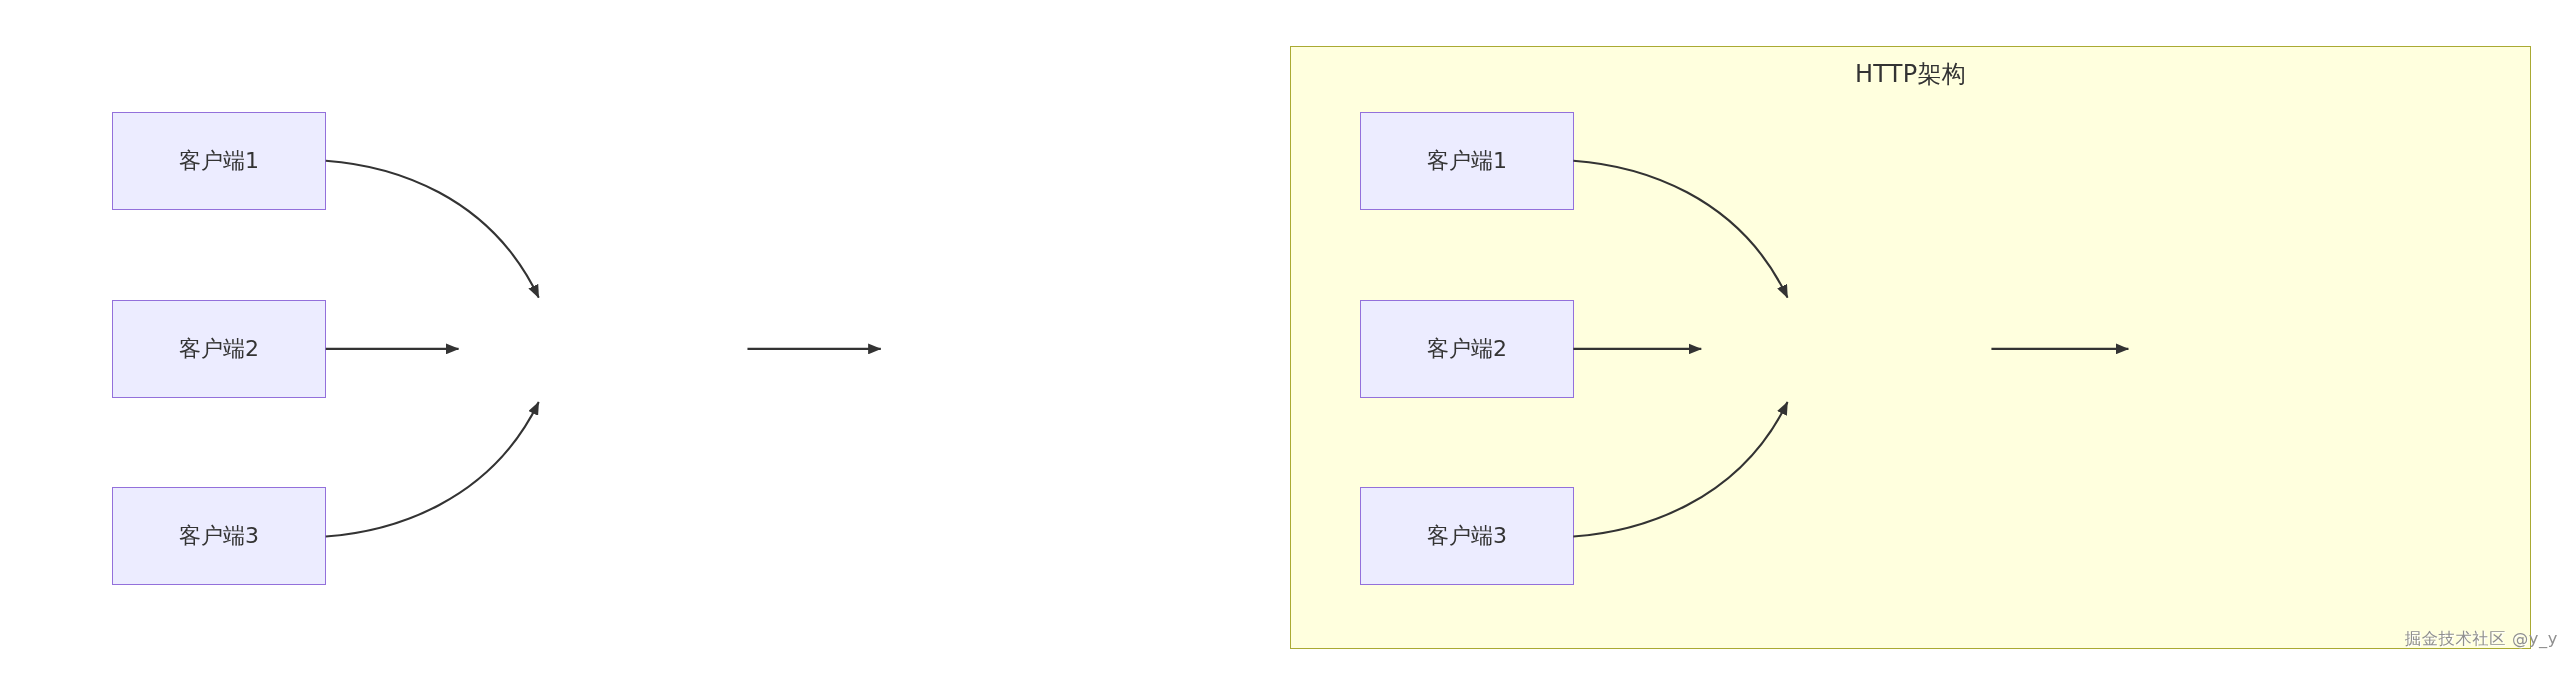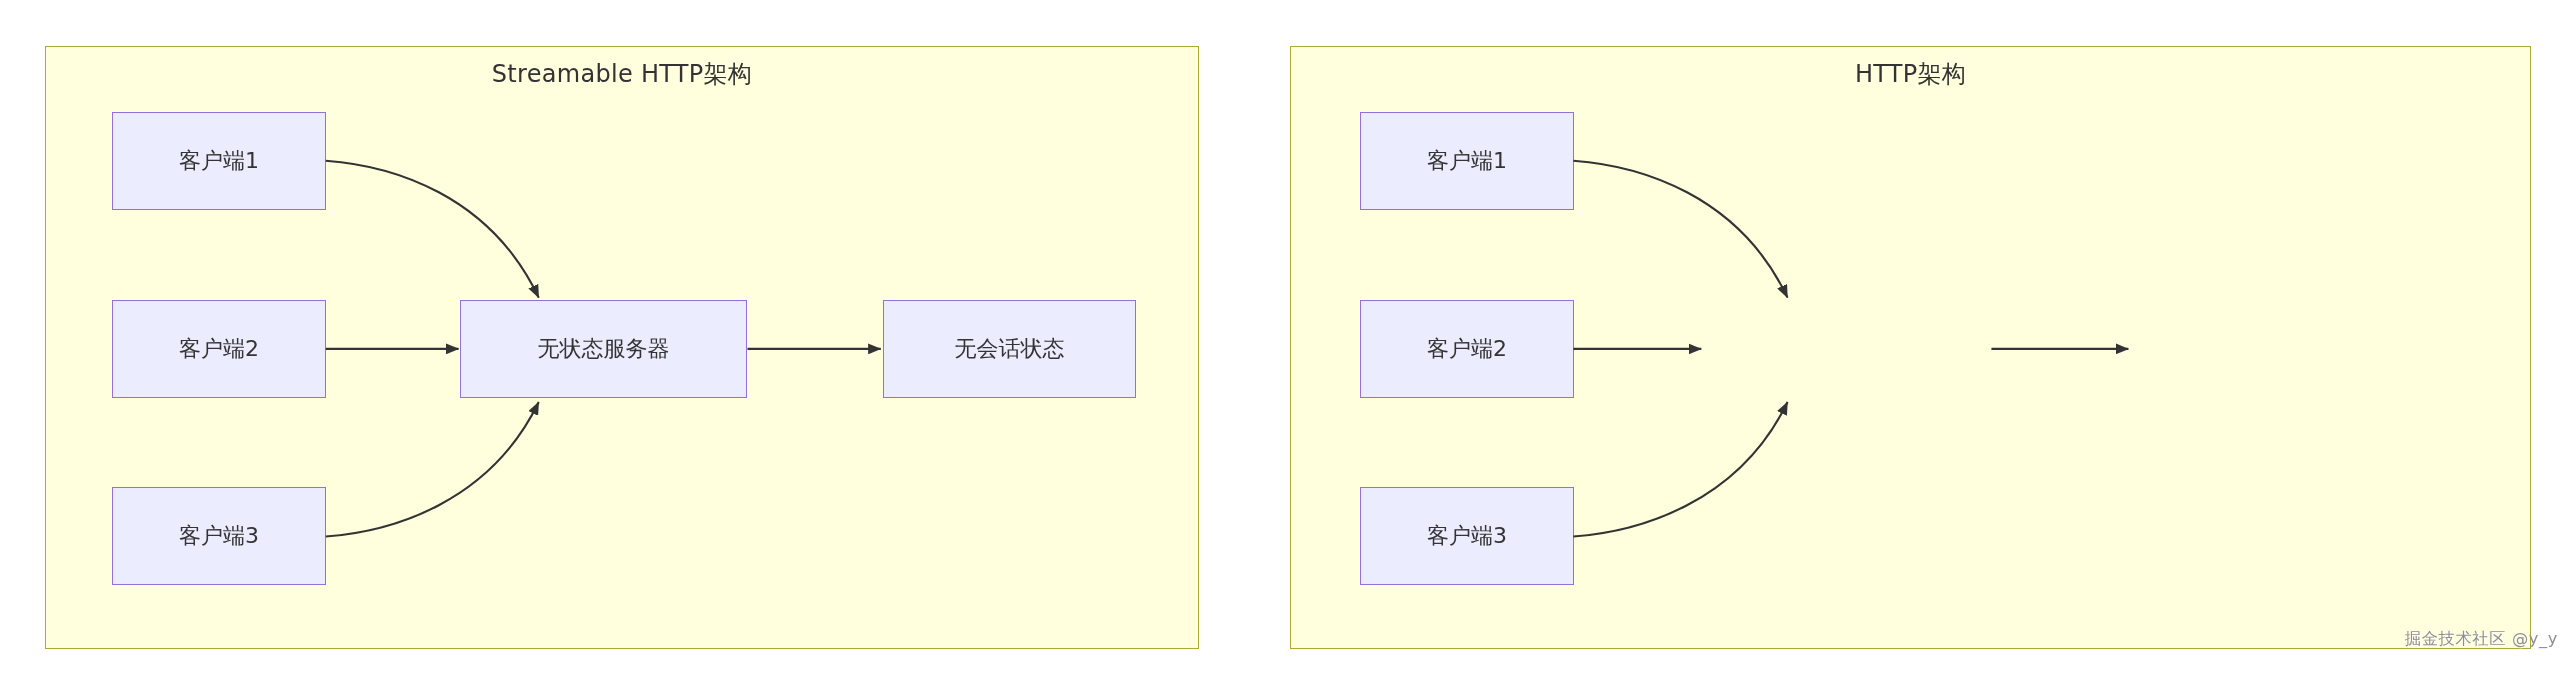--- a/index.html
+++ b/index.html
@@ -85,33 +85,28 @@
     <path class="edge" marker-end="url(#arrowhead)" d="M 540 578 L 760 578"></path>
     <path class="edge" marker-end="url(#arrowhead)" d="M 540 889 C 650 881 812 833 893 666"></path>
     <path class="edge" marker-end="url(#arrowhead)" d="M 1239 578 L 1460 578"></path>
 
     <path class="edge" marker-end="url(#arrowhead)" d="M 2608 266 C 2718 274 2882 322 2963 493"></path>
     <path class="edge" marker-end="url(#arrowhead)" d="M 2608 578 L 2820 578"></path>
     <path class="edge" marker-end="url(#arrowhead)" d="M 2608 889 C 2718 881 2882 833 2963 666"></path>
     <path class="edge" marker-end="url(#arrowhead)" d="M 3301 578 L 3528 578"></path>
   </svg>
 
-  <section class="cluster" style="left:45px;top:46px;width:1154px;height:603px">
-    <h2 class="cluster-title">Streamable HTTP架构</h2>
-  </section>
 
   <section class="cluster" style="left:1290px;top:46px;width:1241px;height:603px">
     <h2 class="cluster-title">HTTP架构</h2>
   </section>
 
   <div class="node" style="left:112px;top:112px;width:214px;height:98px">客户端1</div>
   <div class="node" style="left:112px;top:300px;width:214px;height:98px">客户端2</div>
   <div class="node" style="left:112px;top:487px;width:214px;height:98px">客户端3</div>
-  <div class="node" style="left:460px;top:300px;width:287px;height:98px">无状态服务器</div>
-  <div class="node" style="left:883px;top:300px;width:253px;height:98px">无会话状态</div>
 
   <div class="node" style="left:1360px;top:112px;width:214px;height:98px">客户端1</div>
   <div class="node" style="left:1360px;top:300px;width:214px;height:98px">客户端2</div>
   <div class="node" style="left:1360px;top:487px;width:214px;height:98px">客户端3</div>
 
   <div class="watermark">掘金技术社区 @y_y</div>
 
 </div>
 
 

